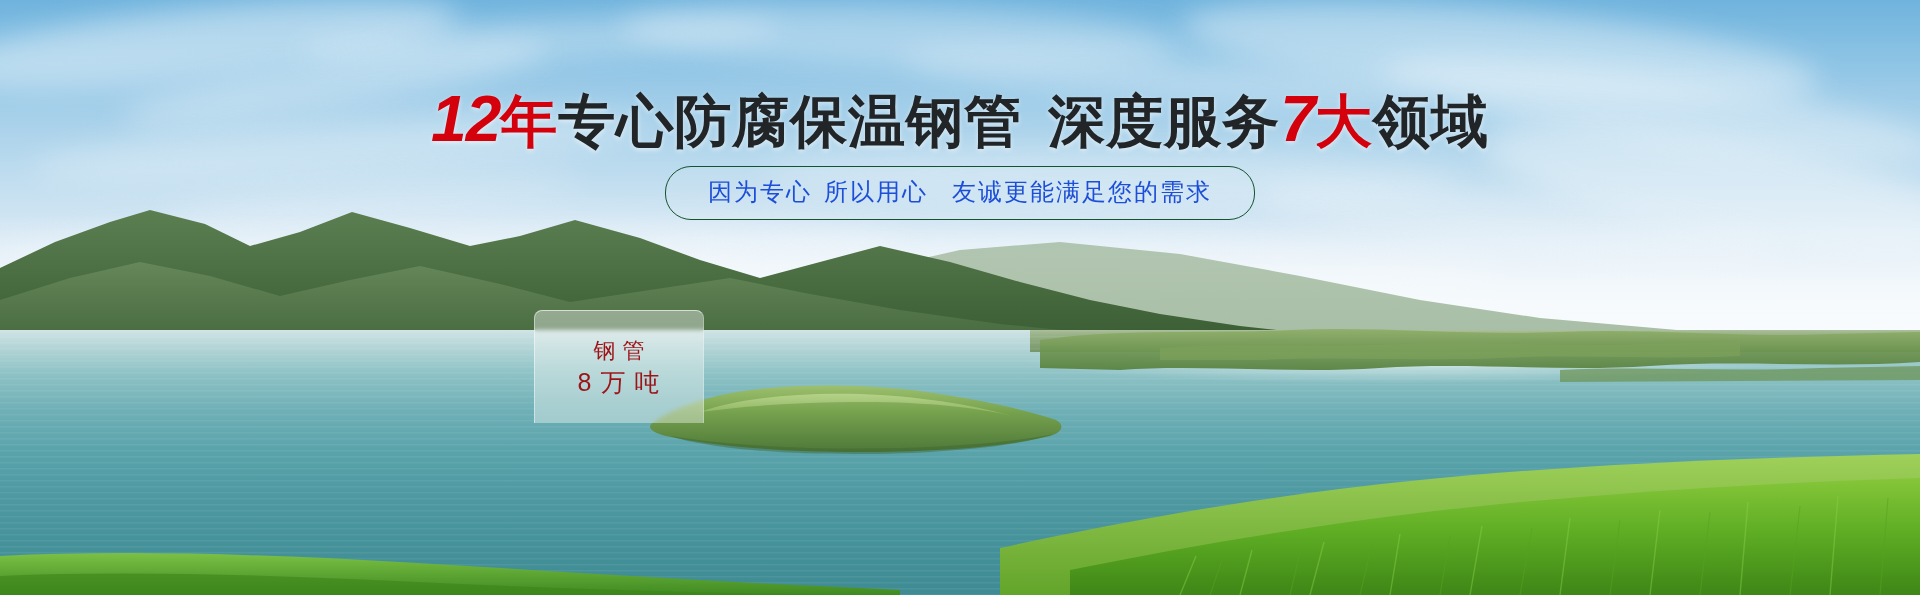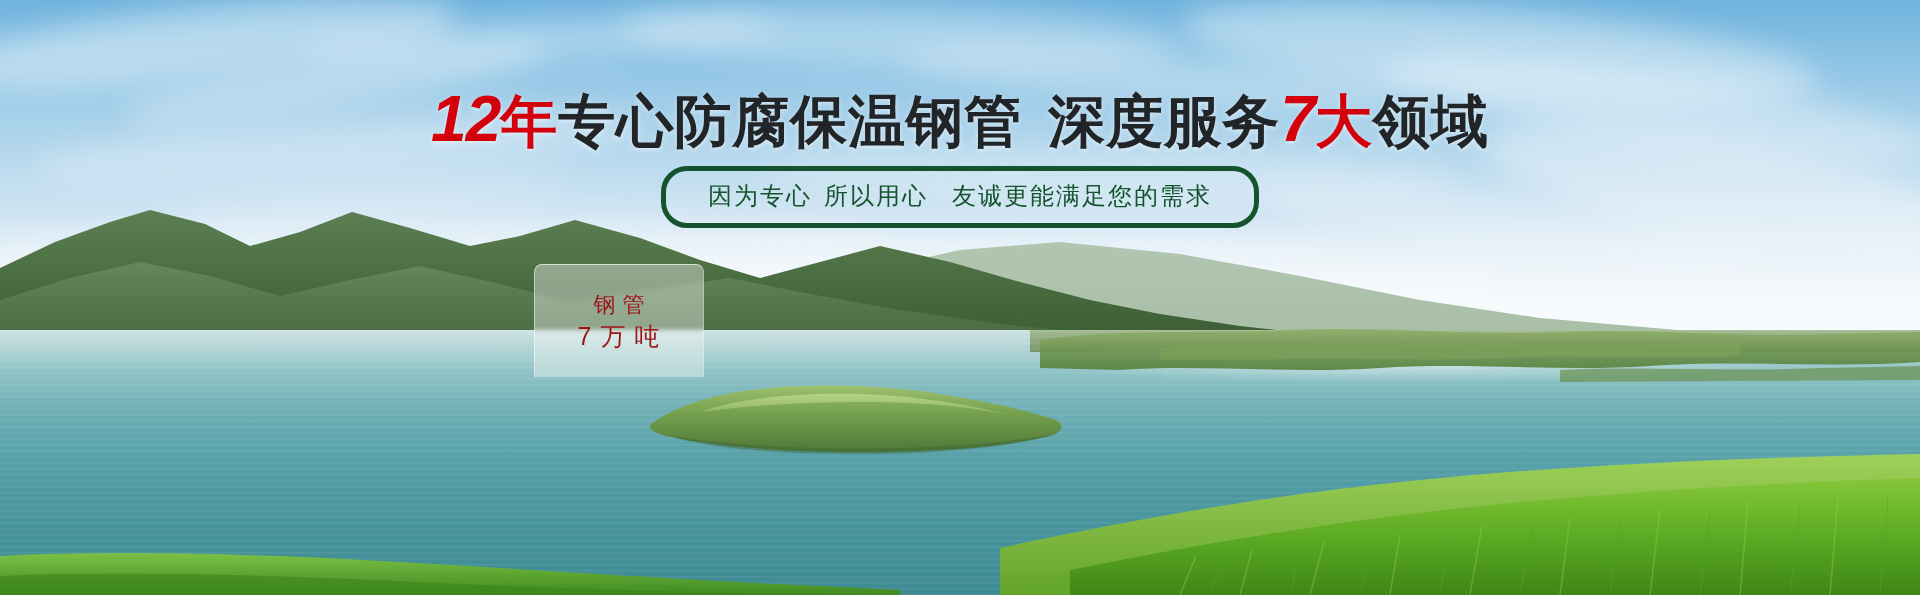--- a/index.html
+++ b/index.html
@@ -178,26 +178,26 @@
   }
 
   .subtitle-wrap {
     position: absolute;
     left: 0; top: 166px;
     width: 1920px;
     text-align: center;
   }
   .subtitle {
     display: inline-block;
-    border: 5px solid #14532d;
+    border: 1px solid #14532d;
     border-radius: 26px;
     padding: 9px 42px 11px;
     font-size: 24px;
     letter-spacing: 2px;
-    color: #14532d;
+    color: #1d4ed8;
     background: rgba(255,255,255,0.06);
     white-space: nowrap;
   }
   .subtitle .sub-sp { display:inline-block; width: 12px; }
 
   
   .cards {
     position: absolute;
     left: 534px; top: 264px;
     display: flex;
@@ -210,20 +210,21 @@
     background: rgba(240,246,244,0.42);
     border-top: 1px solid rgba(255,255,255,0.62);
     border-left: 1px solid rgba(255,255,255,0.45);
     border-right: 1px solid rgba(255,255,255,0.28);
     backdrop-filter: blur(2px);
     display: flex;
     flex-direction: column;
     align-items: center;
     justify-content: center;
     gap: 0;
+    margin-top: 46px;
   }
   .card-title {
     font-size: 22px;
     letter-spacing: 7px;
     text-indent: 7px;
     color: #9c1418;
     font-weight: normal;
   }
   .card-value {
     font-size: 25px;
@@ -401,21 +402,21 @@
       <div class="subtitle">
         <span>因为专心</span><span class="sub-sp"></span><span>所以用心</span><span class="sub-sp"></span><span class="sub-sp"></span><span>友诚更能满足您的需求</span>
       </div>
     </div>
 
     <div class="cards">
 
       <div class="card">
         <div class="card-title">钢管</div>
         <div class="card-value">
-          <span>7 万 吨</span>
+          <span>8 万 吨</span>
         </div>
       </div>
 
 
 
     </div>
 
   </div>
 </div>
 

